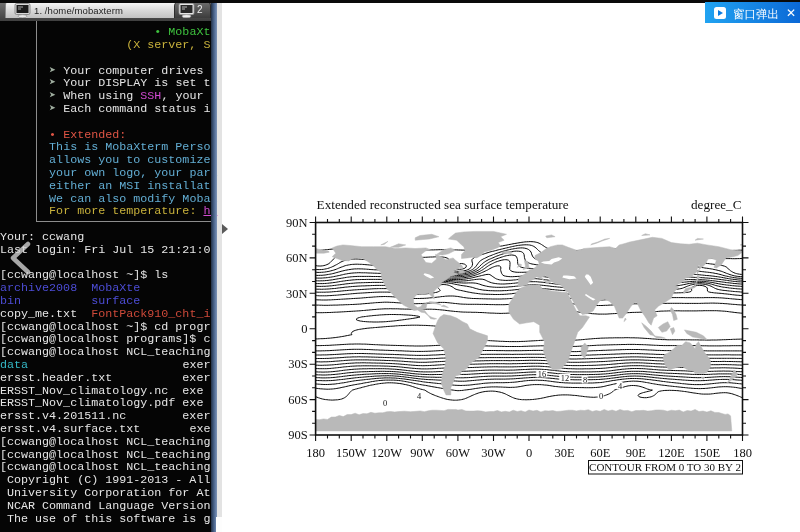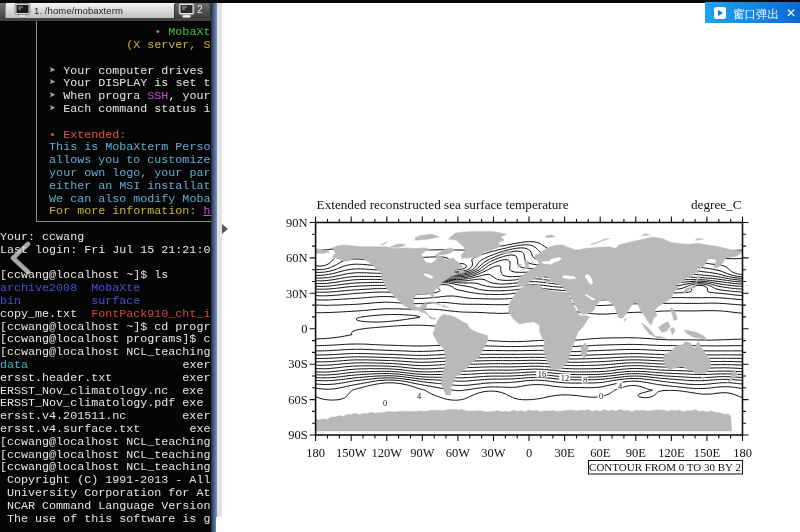--- a/index.html
+++ b/index.html
@@ -93,30 +93,30 @@
 <div class="abs" id="term"></div>
 <div class="abs" id="scrollst"></div>
 <div class="abs" id="greyst"></div>
 <div class="abs" style="left:210.5px;top:13px;width:6px;height:8px;background:#b9c2d4"></div>
 <div class="abs" style="left:216px;top:517px;width:6px;height:15px;background:#fdfdfd;z-index:6"></div>
 <pre id="tt">                      <span style="color:#3fc43f">• MobaXte</span>
                   <span style="color:#c9b23c">(X server, SS</span>
 
        <span style="color:#9fae9f">➤ </span><span style="color:#e6e6e6">Your computer drives a</span>
        <span style="color:#9fae9f">➤ </span><span style="color:#e6e6e6">Your DISPLAY is set to</span>
-       <span style="color:#9fae9f">➤ </span><span style="color:#e6e6e6">When progra </span><span style="color:#d24ad2">SSH</span><span style="color:#e6e6e6">, your r</span>
+       <span style="color:#9fae9f">➤ </span><span style="color:#e6e6e6">When using </span><span style="color:#d24ad2">SSH</span><span style="color:#e6e6e6">, your r</span>
        <span style="color:#9fae9f">➤ </span><span style="color:#e6e6e6">Each command status is</span>
 
        <span style="color:#e05545">• Extended:</span>
        <span style="color:#63aed4">This is MobaXterm Person</span>
        <span style="color:#63aed4">allows you to customize </span>
        <span style="color:#63aed4">your own logo, your para</span>
        <span style="color:#63aed4">either an MSI installati</span>
        <span style="color:#63aed4">We can also modify MobaX</span>
-       <span style="color:#c9b23c">For more information: </span><span style="color:#d24ad2;text-decoration:underline">ht</span>
+       <span style="color:#c9b23c">For more temperature: </span><span style="color:#d24ad2;text-decoration:underline">ht</span>
 
 <span style="color:#e6e6e6">Your: ccwang</span>
 <span style="color:#e6e6e6">Last login: Fri Jul 15 21:21:03</span>
 
 <span style="color:#e6e6e6">[ccwang@localhost ~]$ ls</span>
 <span style="color:#4d4dd6">archive2008</span><span style="color:#e6e6e6">  </span><span style="color:#4d4dd6">MobaXte</span>
 <span style="color:#4d4dd6">bin</span>          <span style="color:#4d4dd6">surface</span>
 <span style="color:#e6e6e6">copy_me.txt</span>  <span style="color:#cf4a3a">FontPack910_cht_i4</span>
 <span style="color:#e6e6e6">[ccwang@localhost ~]$ cd progra</span>
 <span style="color:#e6e6e6">[ccwang@localhost programs]$ co</span>

